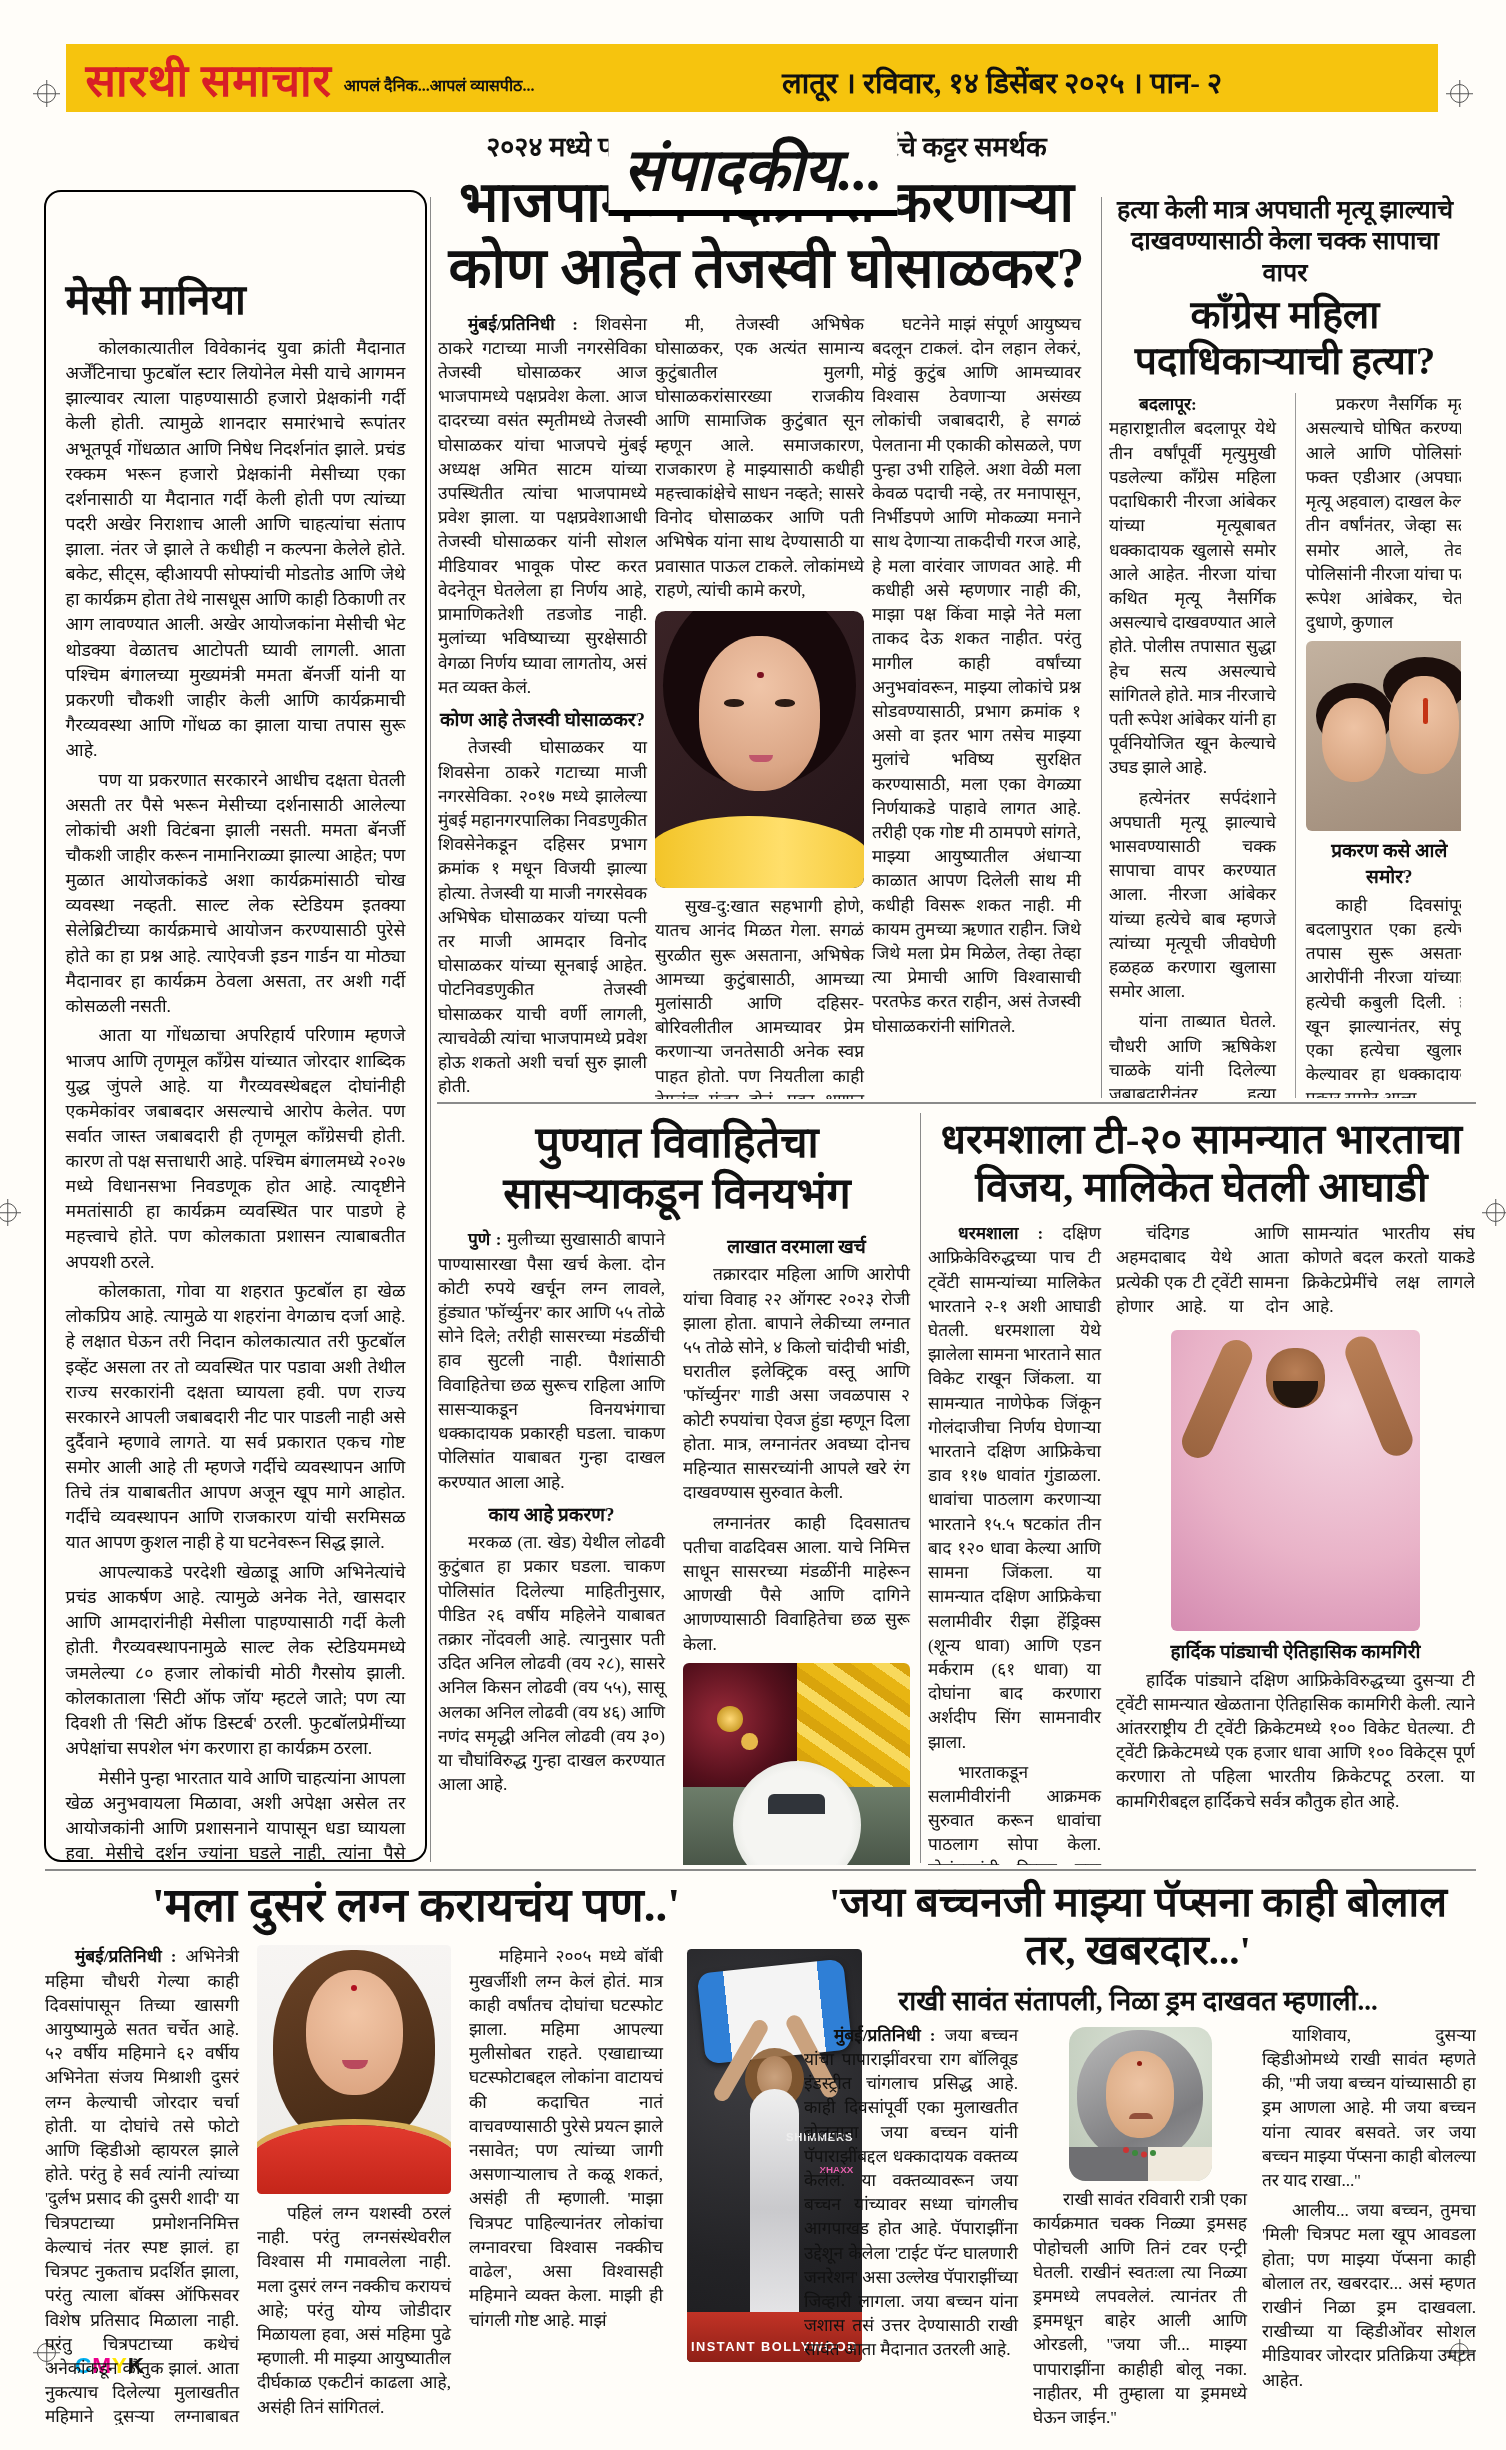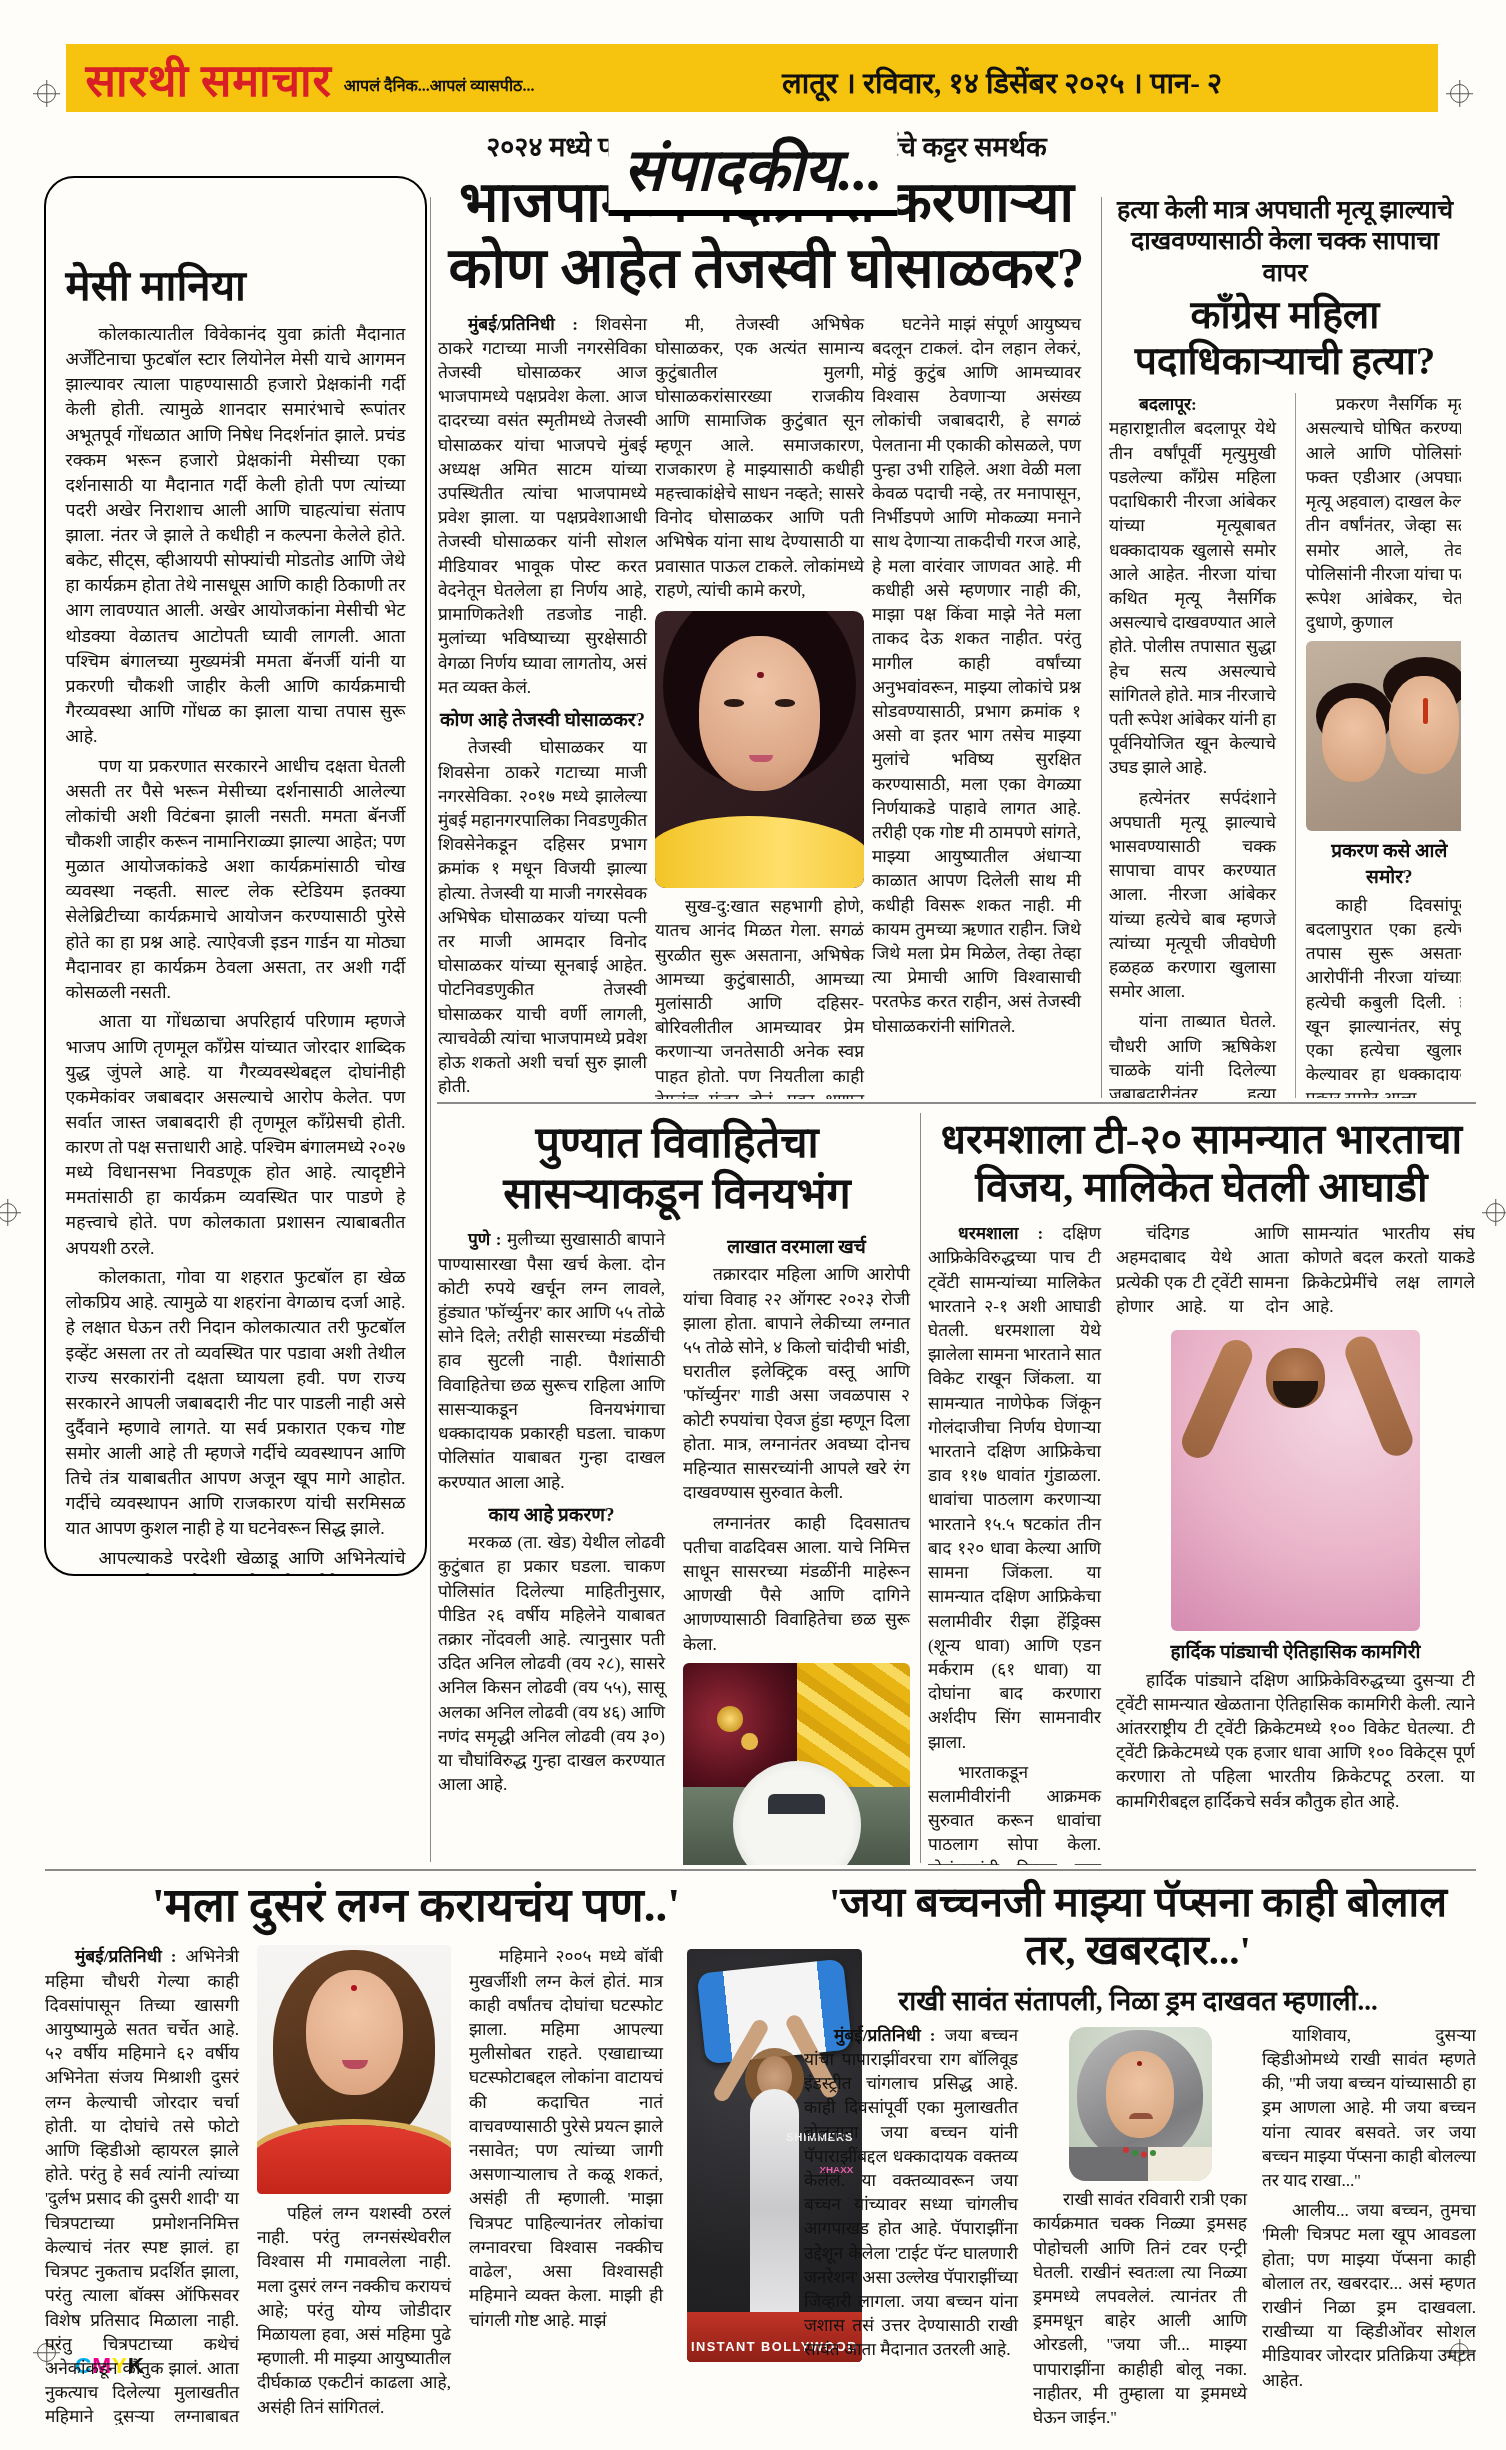--- a/index.html
+++ b/index.html
@@ -26,22 +26,22 @@
   
   .vline,.hline{position:absolute;background:#8a8a8a;}
   
   .kicker{font-weight:bold;text-align:center;}
   .headline{font-weight:bold;text-align:center;line-height:1.18;}
   .cols{display:flex;}
   .body-txt p{font-size:17.3px;line-height:1.4;text-align:justify;margin:0 0 6px;text-indent:30px;}
   .body-txt .sub{font-weight:bold;text-align:center;text-indent:0;font-size:19px;margin:4.5px 0;}
   .dl{font-weight:bold;}
   
-  .edbox{position:absolute;left:44px;top:176px;width:383px;height:1400px;border:2.3px solid #000;
-         border-radius:30px;padding:72px 19.6px 13.6px;box-sizing:border-box;overflow:hidden;}
+  .edbox{position:absolute;left:44px;top:190px;width:383px;height:1672px;border:2.3px solid #000;
+         border-radius:17px;padding:72px 19.6px 13.6px;box-sizing:border-box;overflow:hidden;}
   .ed-title{position:absolute;left:50%;top:127px;transform:translateX(-50%);background:#fffdf9;
             padding:0 15px 3px;font-size:59px;font-weight:bold;font-style:italic;
             border-bottom:6.8px solid #000;white-space:nowrap;z-index:3;}
   .ed-head{font-size:42px;font-weight:bold;margin:4.5px 0 10.5px;}
   .edbox p{font-size:17.7px;line-height:1.42;text-align:justify;text-indent:33px;margin:0 0 4.5px;}
   
   .lead{position:absolute;left:438px;top:127px;width:657px;height:972px;overflow:hidden;}
   .lead .kicker{font-size:27px;margin-bottom:4.5px;}
   .lead .headline{font-size:56px;}
   .lead .cols{gap:8px;margin-top:12px;}

